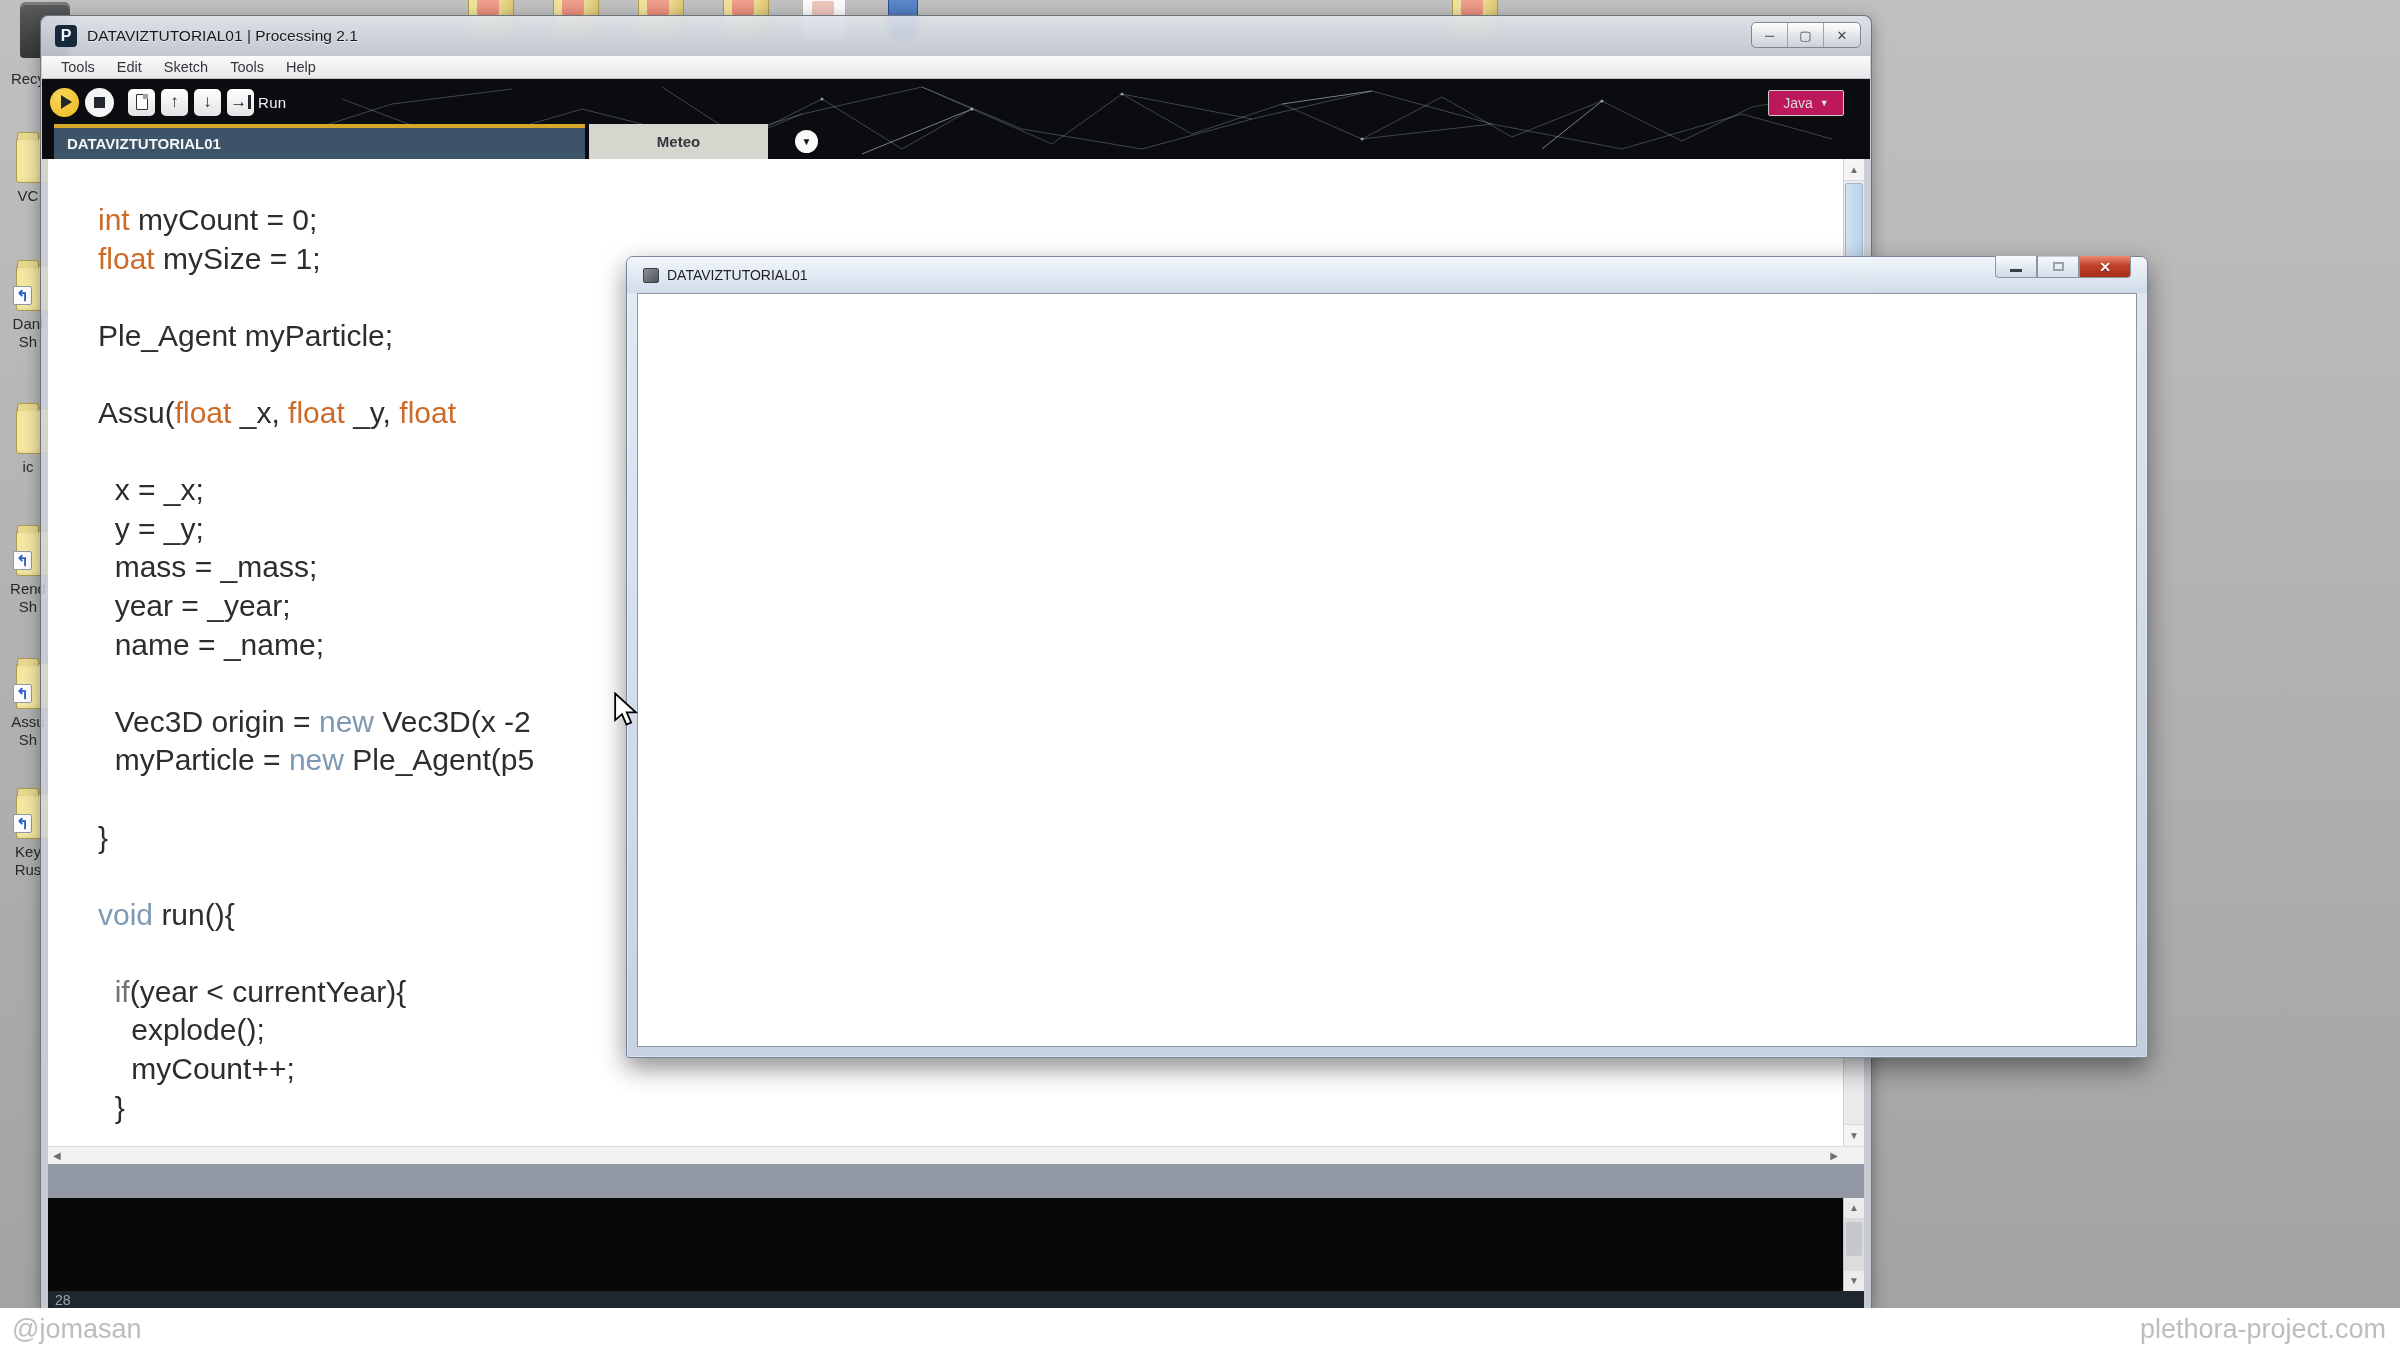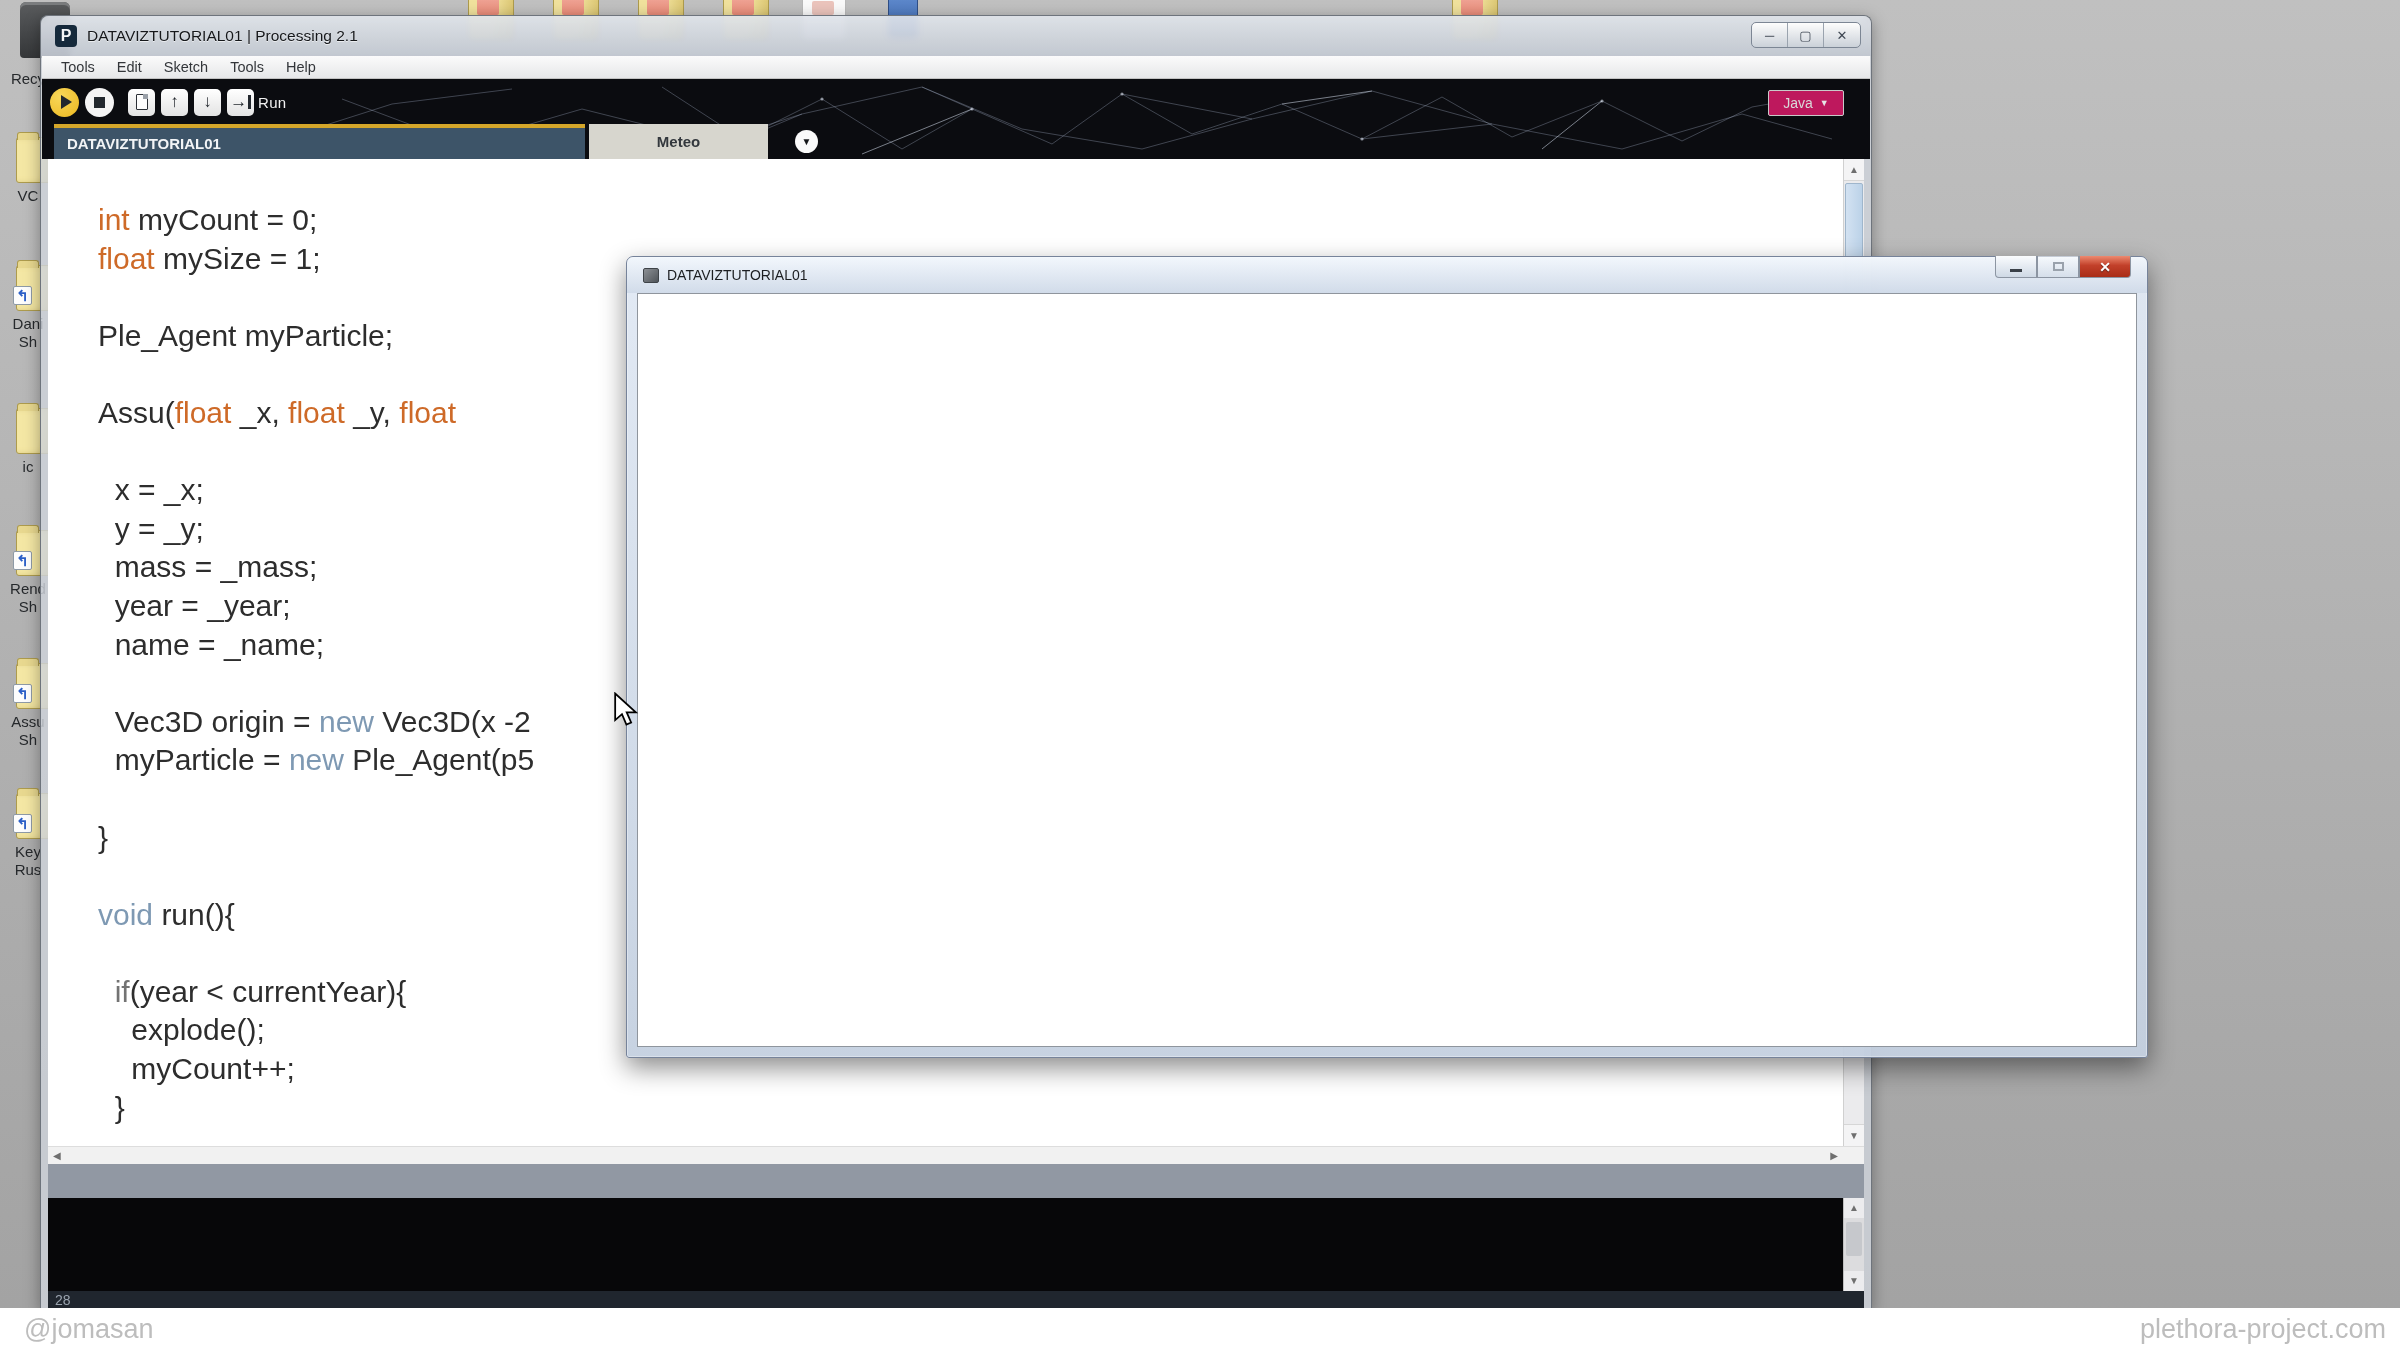--- a/index.html
+++ b/index.html
@@ -142,21 +142,21 @@
   .sb.max .box{width:11px;height:9px;border:2px solid #9AA2AC;}
   .sb.cls{width:52px;background:linear-gradient(#ED8A70,#C2402A 45%,#A92D17);
     border-radius:0 0 4px 0;color:#FFF;font-size:14px;font-weight:bold;text-shadow:0 1px 1px rgba(0,0,0,.5);}
   .s-client{position:absolute;left:10px;right:10px;top:36px;bottom:10px;background:#FFFFFF;
     border:1px solid #8F959D;}
 
   
   .cursor{position:absolute;left:612px;top:692px;z-index:10;}
   .botbar{position:absolute;left:0;right:0;bottom:0;height:42px;background:#FFFFFF;z-index:6;}
   .botbar .wm{position:absolute;top:6px;font-size:27px;color:#BDBDBD;}
-  .botbar .wm.l{left:24px;}
+  .botbar .wm.l{left:12px;}
   .botbar .wm.r{right:14px;}
 </style>
 </head>
 <body>
 
 <div id="screen">
 
   <div id="top-icons">
       <div class="ticon t-folder">
         <div class="paper"></div>

